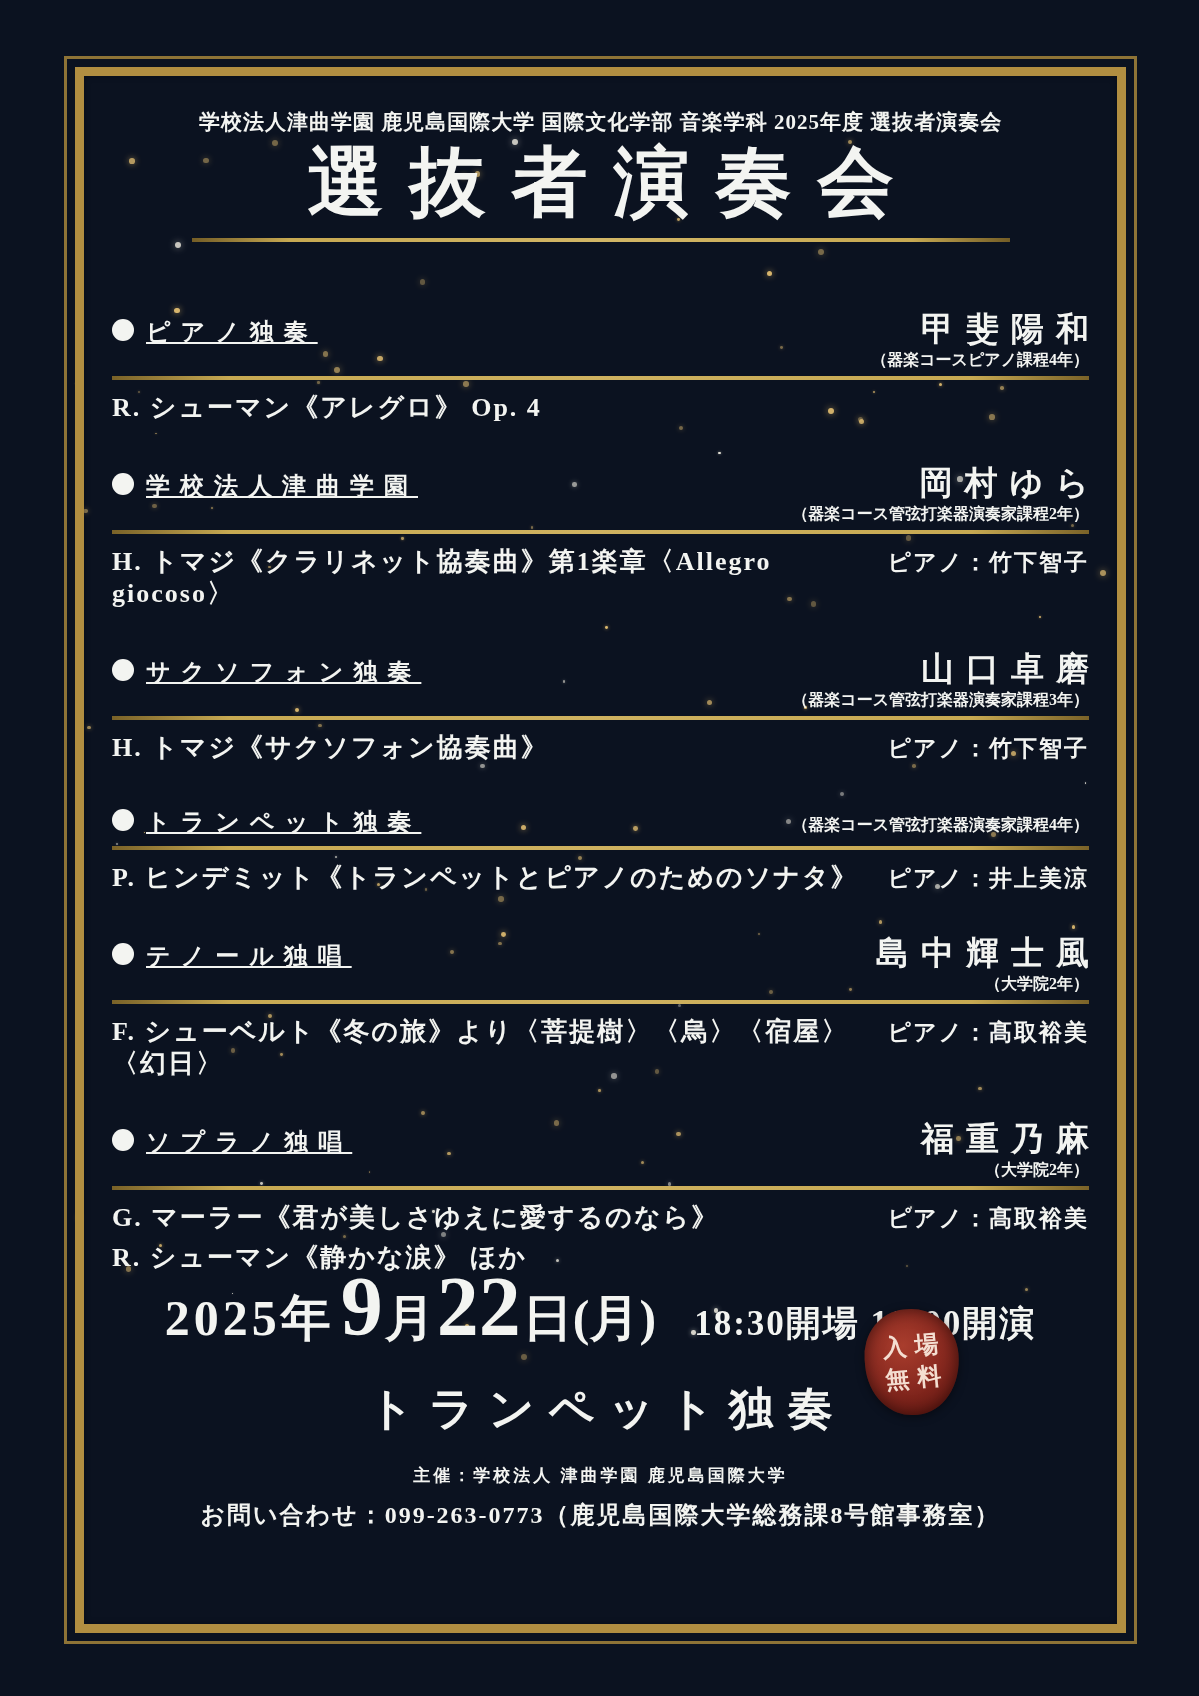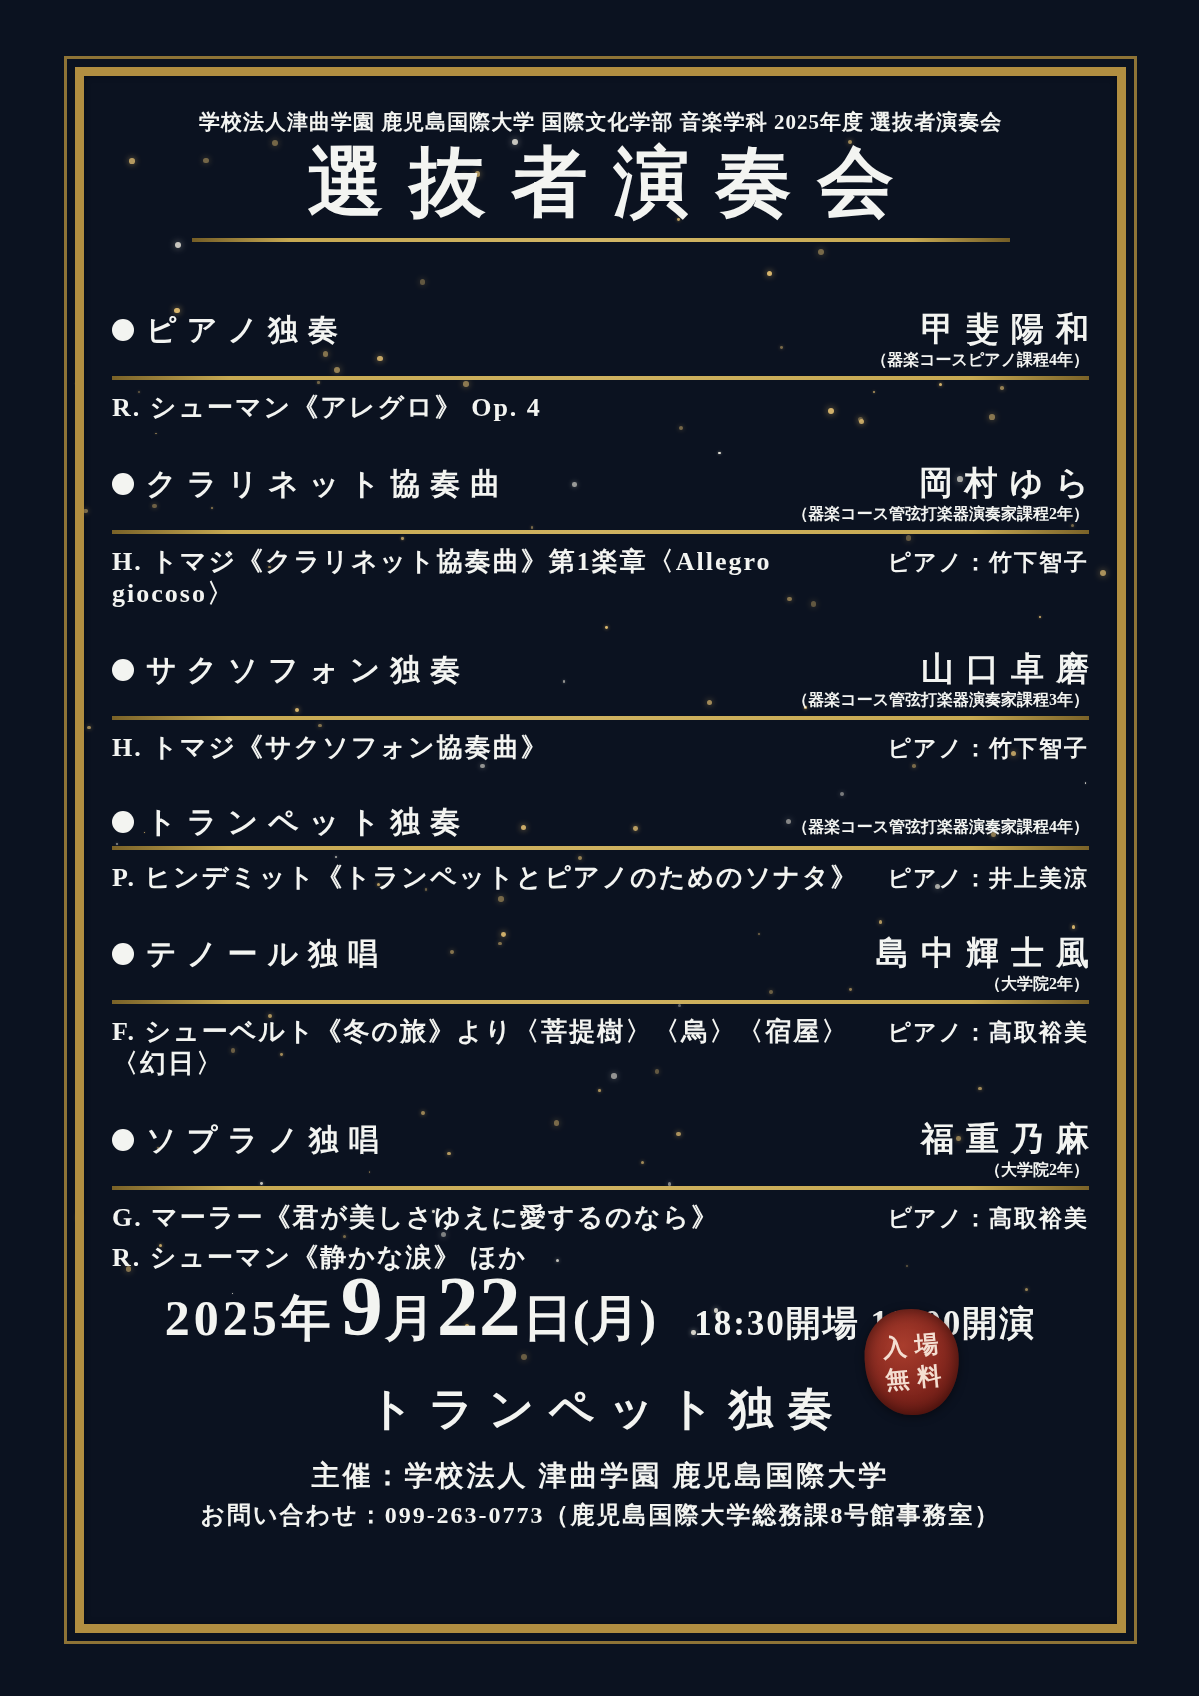--- a/index.html
+++ b/index.html
@@ -22,42 +22,42 @@
   .affiliation{font-size:21px;font-weight:bold;letter-spacing:1px;line-height:28px;}
   .title{font-size:76px;font-weight:bold;letter-spacing:26px;padding-left:26px;line-height:92px;}
   .subtitle{font-size:36px;font-weight:bold;letter-spacing:7px;padding-left:7px;line-height:44px;}
   .title-rule{width:818px;height:4px;margin:10px auto 0;
       background:linear-gradient(90deg,#745d26 0%,#c7a952 12%,#d2b666 50%,#c7a952 88%,#745d26 100%);}
 
   
   .program{margin-top:68px;padding:0 20px;}
   .prog-section + .prog-section{margin-top:40px;}
   .sec-head{display:flex;justify-content:space-between;align-items:baseline;}
-  .sec-cat{font-size:30px;font-weight:bold;letter-spacing:10px;white-space:nowrap;line-height:36px;}
+  .sec-cat{font-size:24px;font-weight:bold;letter-spacing:10px;white-space:nowrap;line-height:36px;text-decoration:underline;}
   .bullet{display:inline-block;width:22px;height:22px;border-radius:50%;background:#f3f4f1;
       margin-right:12px;position:relative;top:1px;}
   .sec-right{text-align:right;}
   .perf{font-size:33px;font-weight:bold;letter-spacing:12px;margin-right:-12px;line-height:38px;white-space:nowrap;}
   .note{font-size:16px;font-weight:bold;letter-spacing:0px;line-height:20px;margin-top:2px;}
   .rule{height:4px;margin-top:6px;
       background:linear-gradient(90deg,#7a6228 0%,#c7a952 12%,#cfb260 50%,#c7a952 88%,#7a6228 100%);}
   .piece-row{display:flex;justify-content:space-between;align-items:baseline;margin-top:12px;}
   .piece-row + .piece-row{margin-top:8px;}
   .piece{font-size:26px;font-weight:bold;letter-spacing:2px;line-height:32px;}
   .acc{font-size:23px;font-weight:bold;letter-spacing:2px;white-space:nowrap;}
 
   
   .footer{position:absolute;left:0;right:0;bottom:92px;text-align:center;}
   .date-row{white-space:nowrap;line-height:96px;}
   .d-year{font-size:50px;font-weight:bold;letter-spacing:4px;}
   .d-bignum{font-size:84px;font-weight:bold;letter-spacing:0;margin:0 2px;}
   .d-unit{font-size:50px;font-weight:bold;}
   .d-times{font-size:35px;font-weight:bold;margin-left:34px;letter-spacing:2px;}
   .venue{font-size:45px;font-weight:bold;letter-spacing:14px;padding-left:14px;line-height:58px;margin-top:2px;}
-  .organizer{font-size:28px;font-weight:bold;letter-spacing:3px;margin-top:22px;line-height:32px;}
+  .organizer{font-size:17px;font-weight:bold;letter-spacing:3px;margin-top:22px;line-height:32px;}
   .contact{font-size:24px;font-weight:bold;letter-spacing:2px;margin-top:8px;line-height:30px;}
 
   .seal{position:absolute;right:150px;top:50px;width:94px;height:106px;
       background:radial-gradient(circle at 42% 34%, #a93d2d 0%, #8a2a20 45%, #6d1c15 78%, #571209 100%);
       border-radius:48% 52% 50% 50% / 46% 48% 56% 52%;
       transform:rotate(-5deg);
       box-shadow:0 2px 10px rgba(0,0,0,.45), inset 0 0 16px rgba(0,0,0,.5);
       display:flex;flex-direction:column;align-items:center;justify-content:center;}
   .seal-line{color:#f4ded1;font-size:24px;font-weight:bold;letter-spacing:8px;padding-left:8px;line-height:32px;}
 </style>
@@ -207,21 +207,21 @@
         </div>
         <div class="rule"></div>
         <div class="piece-row">
           <span class="piece">R. シューマン《アレグロ》 Op. 4</span>
           <span class="acc"></span>
         </div>
       </section>
 
       <section class="prog-section">
         <div class="sec-head">
-          <div class="sec-cat"><span class="bullet"></span><span>クラリネット協奏曲</span></div>
+          <div class="sec-cat"><span class="bullet"></span><span>学校法人津曲学園</span></div>
           <div class="sec-right">
             <div class="perf">岡村ゆら</div>
             <div class="note">（器楽コース管弦打楽器演奏家課程2年）</div>
           </div>
         </div>
         <div class="rule"></div>
         <div class="piece-row">
           <span class="piece">H. トマジ《クラリネット協奏曲》第1楽章〈Allegro giocoso〉</span>
           <span class="acc">ピアノ：竹下智子</span>
         </div>

